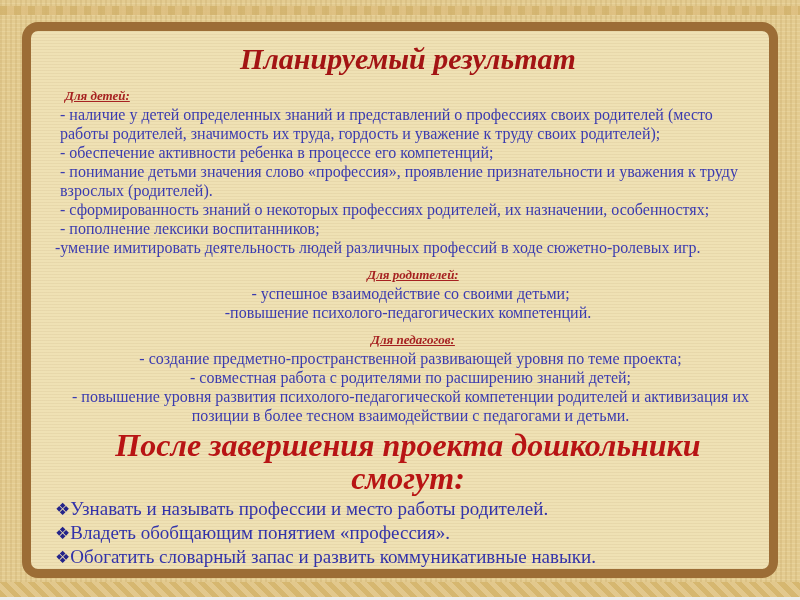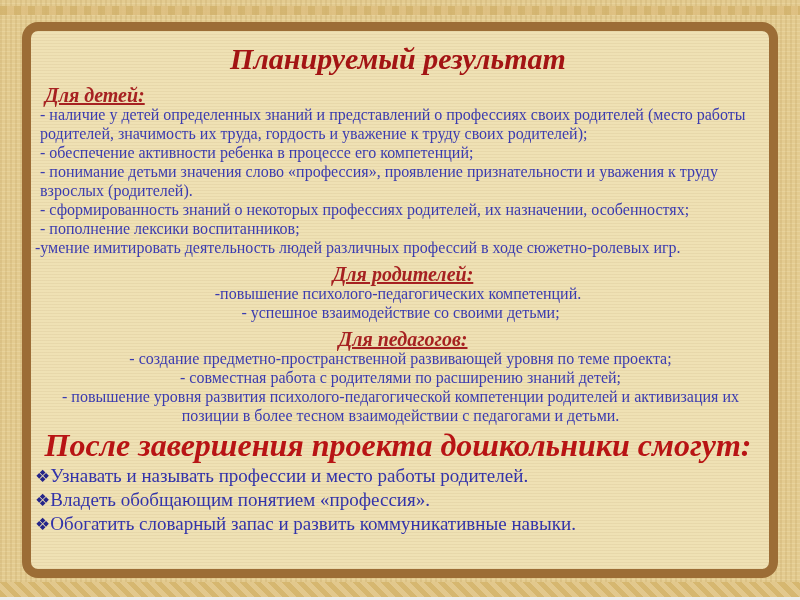--- a/index.html
+++ b/index.html
@@ -21,32 +21,32 @@
     background:repeating-linear-gradient(45deg,#d6b770 0 5px,#e2c88d 5px 10px);
   }
   .bottom-white{
     position:absolute;bottom:0;left:0;width:800px;height:3px;background:#edeef0;
   }
   .frame{
     position:absolute;left:22px;top:22px;width:756px;height:556px;box-sizing:border-box;
     border:9px solid #9c6d36;border-radius:16px;
     background-color:#efe1b4;
     background-image:repeating-linear-gradient(0deg, rgba(214,194,148,.30) 0 1px, rgba(0,0,0,0) 1px 3px);
-    padding:3px 8px 0 4px;overflow:hidden;
+    padding:3px 8px 0 24px;overflow:hidden;
   }
   .title{
     margin:8px 0 10px;text-align:center;
     font-size:30px;line-height:34px;font-weight:bold;font-style:italic;
     color:#a31414;
   }
   .sec{margin:0;}
   .sec + .sec{margin-top:8px;text-align:center;}
   .sec-header{
     margin:0 0 0 10px;
-    font-size:20px;line-height:19px;font-weight:bold;font-style:italic;
+    font-size:13px;line-height:19px;font-weight:bold;font-style:italic;
     text-decoration:underline;color:#a62121;
   }
   .item{
     margin:0;padding-left:5px;
     font-size:16px;line-height:19px;color:#3b3bb0;
   }
   .item.flush{padding-left:0;}
   .outcome-heading{
     margin:4px 0 2px;text-align:center;
     font-size:32px;line-height:33px;font-weight:bold;font-style:italic;
@@ -77,22 +77,22 @@
     <p class="item">- наличие у детей определенных знаний и представлений о профессиях своих родителей (место работы родителей, значимость их труда, гордость и уважение к труду своих родителей);</p>
     <p class="item">- обеспечение активности ребенка в процессе его компетенций;</p>
     <p class="item">- понимание детьми  значения слово «профессия», проявление признательности и уважения к труду взрослых (родителей).</p>
     <p class="item">- сформированность знаний о некоторых профессиях родителей, их назначении, особенностях;</p>
     <p class="item">- пополнение лексики воспитанников;</p>
     <p class="item flush">-умение имитировать деятельность людей различных профессий в ходе сюжетно-ролевых игр.</p>
   </section>
 
   <section class="sec">
     <h2 class="sec-header">Для родителей:</h2>
+    <p class="item">- успешное взаимодействие со своими детьми;</p>
     <p class="item flush">-повышение психолого-педагогических компетенций.</p>
-    <p class="item">- успешное взаимодействие со своими детьми;</p>
   </section>
 
   <section class="sec">
     <h2 class="sec-header">Для педагогов:</h2>
     <p class="item">- создание предметно-пространственной развивающей уровня по теме проекта;</p>
     <p class="item">- совместная работа с родителями по расширению знаний детей;</p>
     <p class="item">- повышение уровня развития психолого-педагогической компетенции родителей и активизация их позиции в более тесном взаимодействии с педагогами и детьми.</p>
   </section>
 
   <h2 class="outcome-heading">После завершения проекта дошкольники смогут:</h2>

